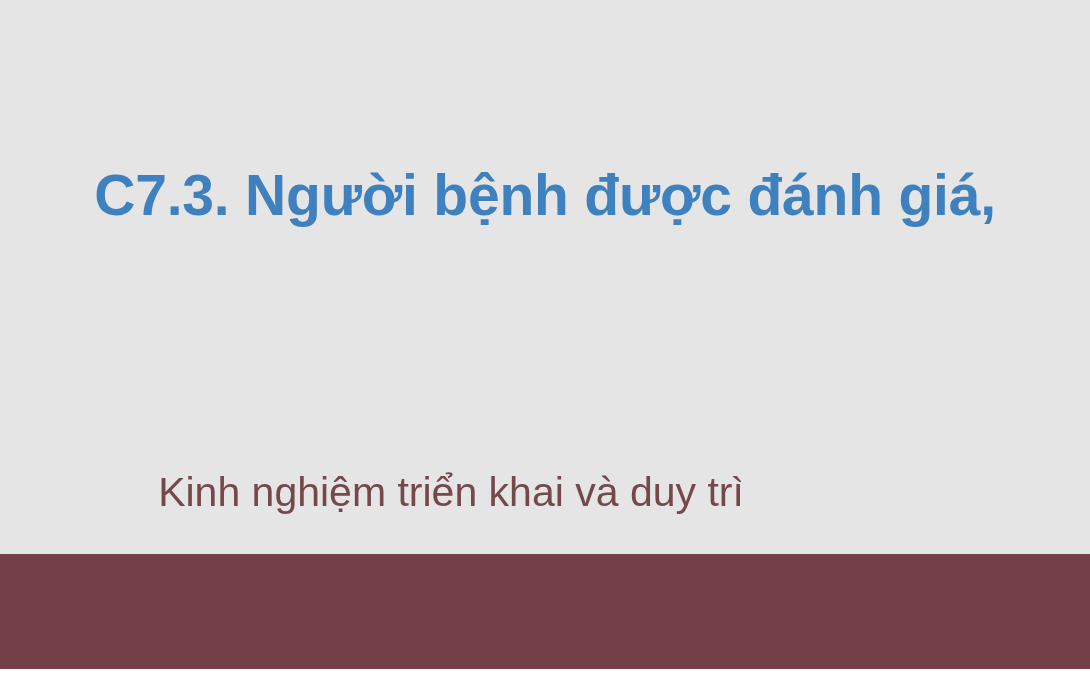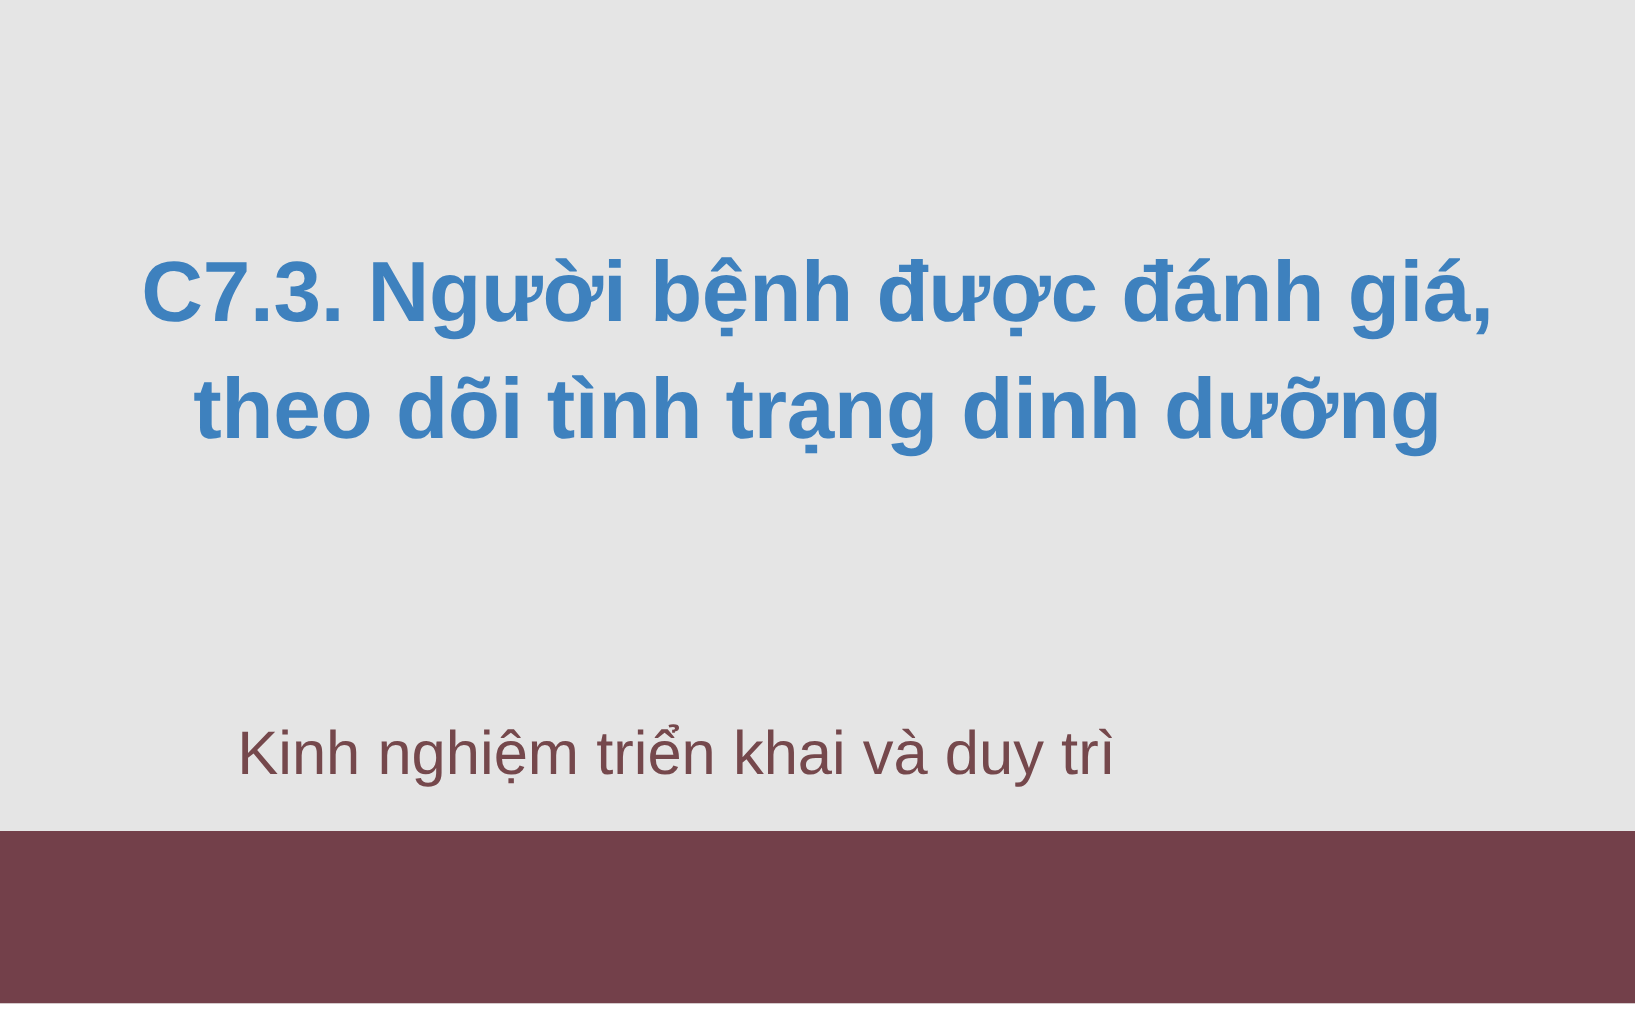--- a/index.html
+++ b/index.html
@@ -34,21 +34,21 @@
     line-height: 78px;
     color: #3e81be;
     letter-spacing: -0.2px;
     white-space: nowrap;
   }
 
   
   .subtitle {
     position: absolute;
     left: 0;
-    top: 476px;
+    top: 466px;
     width: 902px;
     text-align: center;
     font-family: "Liberation Sans", sans-serif;
     font-weight: normal;
     font-size: 41px;
     line-height: 52px;
     color: #75484c;
     white-space: nowrap;
   }
 
@@ -70,21 +70,20 @@
     background: #ffffff;
   }
 </style>
 </head>
 <body>
 
 <div class="slide">
 
   <div class="title-block">
     <div class="title-line">C7.3. Người bệnh được đánh giá,</div>
-    <div class="title-line">theo dõi tình trạng dinh dưỡng</div>
   </div>
 
   <div class="subtitle">Kinh nghiệm triển khai và duy trì</div>
 
   <div class="footer-band">
 
     
 
     
 

